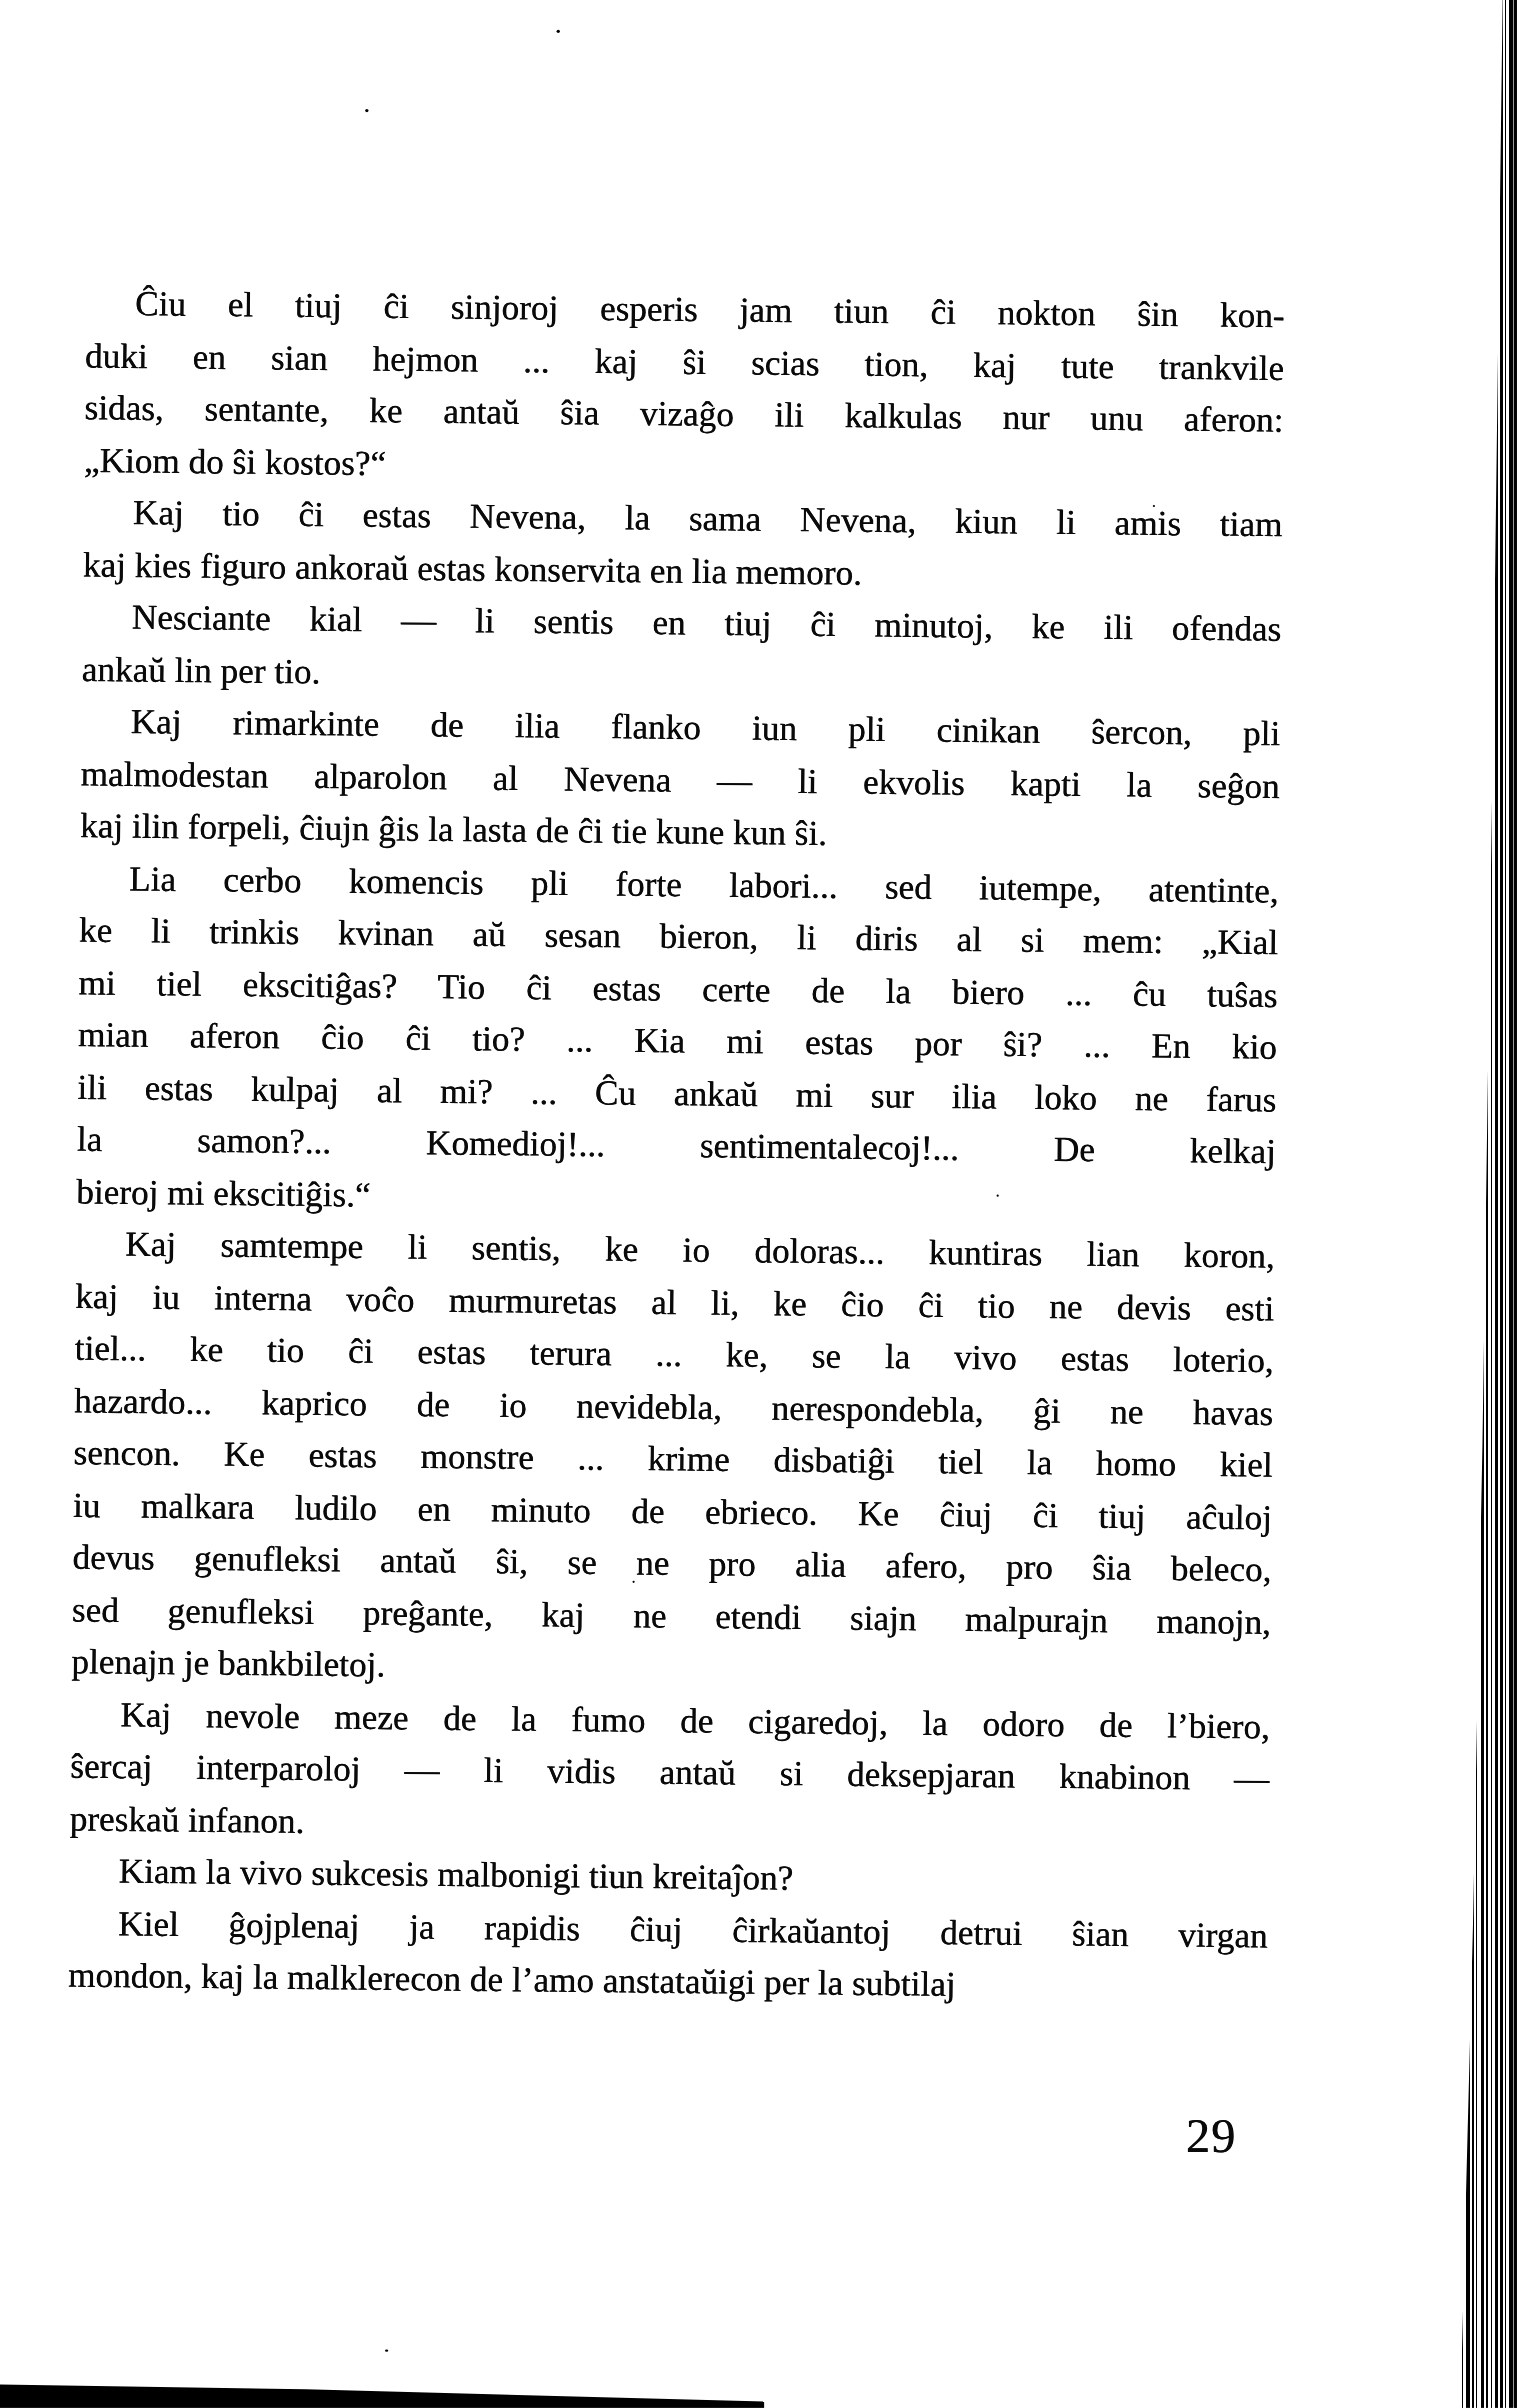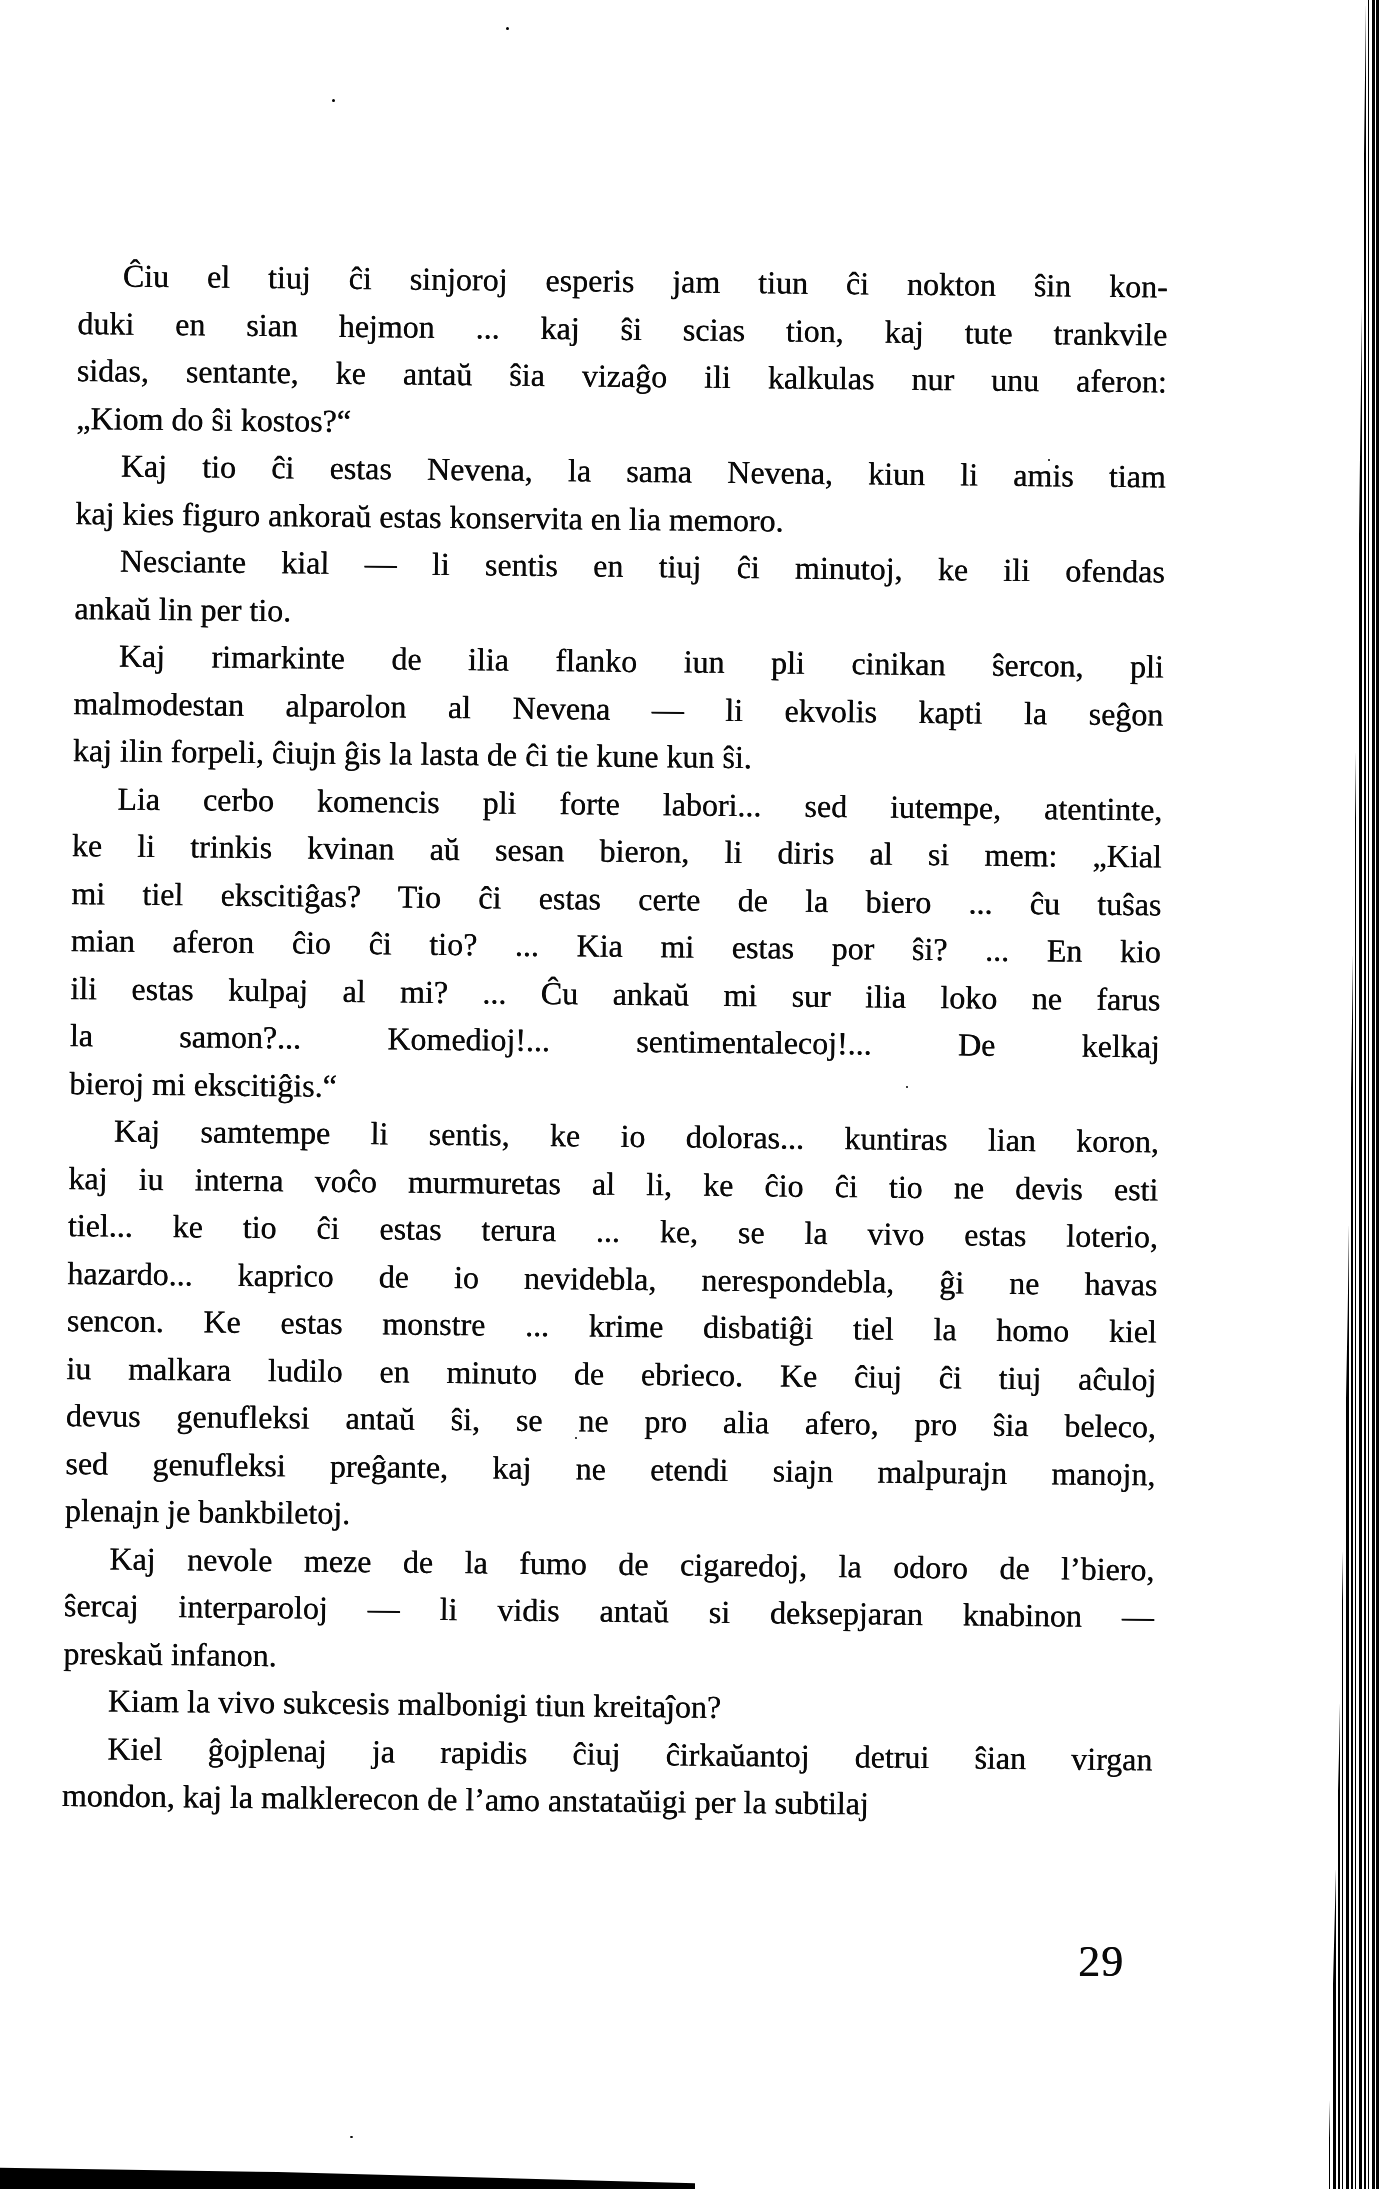--- a/index.html
+++ b/index.html
@@ -37,21 +37,20 @@
   .line.fill { text-align-last: justify; }
   .line.indent { text-indent: 45px; }
   
   .page-number {
     position: absolute;
     left: 1078px;
     top: 1916px;
     font-size: 44px;
     letter-spacing: 1px;
     text-shadow: 0.4px 0.2px 0 currentColor;
-    margin-top: 20px;
   }
   
   .edge-streaks {
     position: absolute;
     top: 0;
     right: 0;
     width: 54px;
     height: 100%;
     background: repeating-linear-gradient(90deg,
       #000 0 2px, #fff 2px 4px, #000 4px 5px, #fff 5px 8px,

